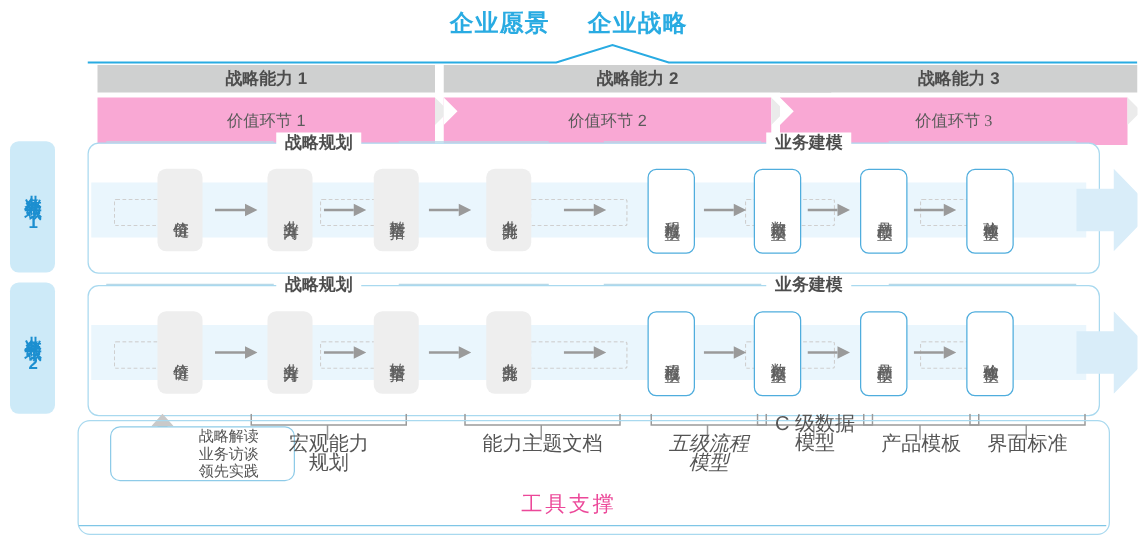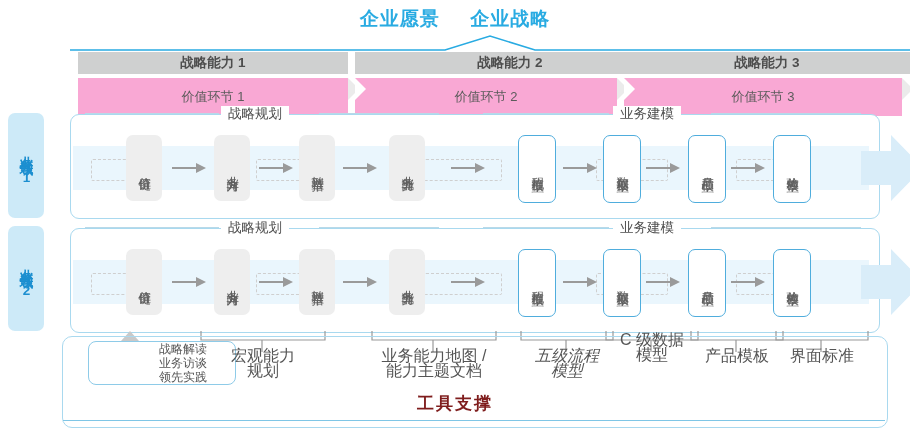--- a/index.html
+++ b/index.html
@@ -64,21 +64,21 @@
   .row-2{top:228px;}
 
   .rowband{
     position:absolute;left:2px;top:31px;width:796px;height:44px;
     background:#eaf6fd;
   }
   .bigarrow{position:absolute;left:790px;top:20px;width:62px;height:66px;}
 
   
   .sec{
-    position:absolute;height:15px;font-size:13.5px;font-weight:normal;
+    position:absolute;height:15px;font-size:13.5px;font-weight:bold;
     color:#4d4d4d;background:#ffffff;padding:0 7px;line-height:15px;
     white-space:nowrap;
   }
   .sec-plan{top:-9px;left:150px;}
   .sec-model{top:-9px;left:542px;}
   .secline{position:absolute;top:-2px;height:1px;background:#b9d9e8;}
 
   
   .dash{
     position:absolute;top:44px;height:20px;border:1.4px dashed #cfcfcf;
@@ -112,21 +112,21 @@
     position:absolute;font-size:16px;color:#555;text-align:center;
     line-height:15px;white-space:nowrap;
   }
 
   .toolwrap{
     position:absolute;left:62px;top:336px;width:824px;height:90px;
     border:1.3px solid #a9d9ef;border-radius:10px;background:transparent;
   }
   .tool-title{
     position:absolute;left:0;top:392px;width:910px;text-align:center;
-    font-size:17px;font-weight:bold;color:#7f1d1d;letter-spacing:2px;
+    font-size:17px;font-weight:normal;color:#ec4899;letter-spacing:2px;
   }
   .tool-underline{position:absolute;left:63px;top:420px;width:822px;height:1px;background:#7fc6e6;}
 </style>
 </head>
 <body>
 
 <div class="stage">
 
   <div class="top-title">
     <span>企业愿景</span>
@@ -150,21 +150,21 @@
     </div>
   </div>
 
   <div class="vc-row">
     <div class="vc first" style="left:0px;width:270px;">
       <span class="vclab">价值环节 1</span>
     </div>
     <div class="vc" style="left:277px;width:262px;">
       <span class="vclab">价值环节 2</span>
     </div>
-    <div class="vc" style="left:546px;width:278px;">
+    <div class="vc" style="left:546px;width:278px;font-family:Liberation Serif, serif;">
       <span class="vclab">价值环节 3</span>
     </div>
   </div>
 
   <div class="domain domain-1">
     <span>业务领域 1</span>
   </div>
   <div class="domain domain-2">
     <span>业务领域 2</span>
   </div>
@@ -352,21 +352,20 @@
       <div>业务访谈</div>
       <div>领先实践</div>
     </div>
   </div>
 
   <div class="tlab" style="left:213px;top:348px;width:100px;">
     <div>宏观能力</div>
     <div>规划</div>
   </div>
   <div class="tlab" style="left:364px;top:348px;width:140px;">
-    <div>业务能力地图 /</div>
     <div>能力主题文档</div>
   </div>
   <div class="tlab" style="left:517px;top:348px;width:100px;font-style:italic;">
     <div>五级流程</div>
     <div>模型</div>
   </div>
   <div class="tlab" style="left:602px;top:332px;width:100px;">
     <div>C 级数据</div>
     <div>模型</div>
   </div>

